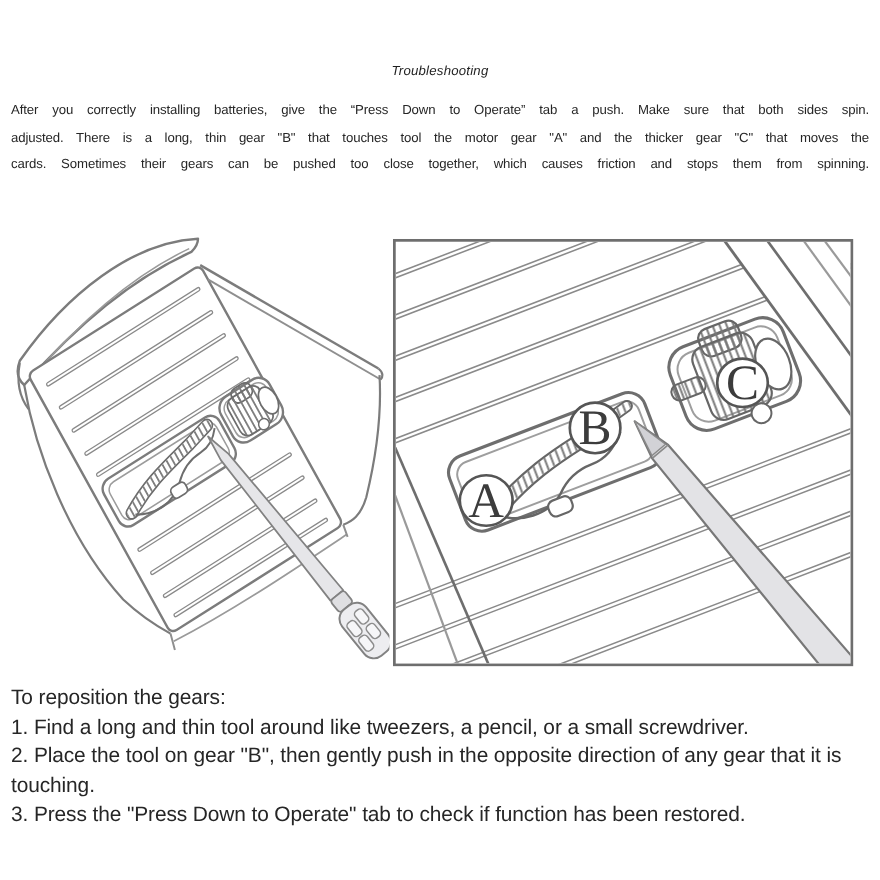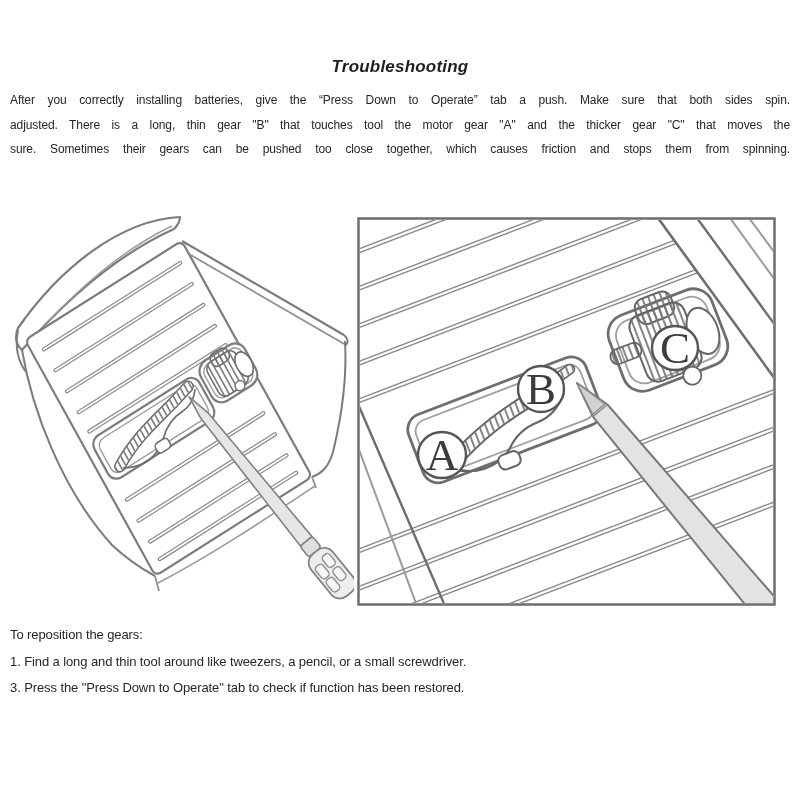--- a/index.html
+++ b/index.html
@@ -2,47 +2,47 @@
 <html><head>
 <meta charset="utf-8">
 <style>
   html,body { margin:0; padding:0; background:#ffffff; }
   .page {
     position:relative; width:800px; height:800px; background:#fff;
     font-family:"Liberation Sans", sans-serif; color:#1f1f1f; overflow:hidden;
   }
   .title {
     position:absolute; top:57px; left:0; width:800px; text-align:center;
-    font-size:17px; font-weight:bold; font-style:italic; letter-spacing:0.2px;
+    font-size:12px; font-weight:normal; font-style:italic; letter-spacing:0.2px;
   }
   .intro {
     position:absolute; top:88px; left:10px; width:780px;
     font-size:12px; line-height:24.6px; letter-spacing:-0.1px; color:#262626;
   }
   .jline { text-align:justify; text-align-last:justify; }
   .steps {
     position:absolute; top:622px; left:10px; width:780px;
-    font-size:13px; line-height:26.5px; letter-spacing:-0.1px; color:#262626;
+    font-size:19px; line-height:26.5px; letter-spacing:-0.1px; color:#262626;
   }
   .fig-left  { position:absolute; top:210px; left:2px; }
   .fig-right { position:absolute; top:217px; left:357px; }
   svg { display:block; }
   .serifLabel { font-family:"Liberation Serif", serif; font-size:45px; fill:#3c3c3c; }
 </style>
 </head>
 <body>
 
 <div class="page">
 
   <div class="title">Troubleshooting</div>
 
   <div class="intro">
     <div class="jline">After you correctly installing batteries, give the “Press Down to Operate” tab a push. Make sure that both sides spin.</div>
     <div class="jline">adjusted. There is a long, thin gear "B" that touches tool the motor gear "A" and the thicker gear "C" that moves the</div>
-    <div class="jline">sure. Sometimes their gears can be pushed too close together, which causes friction and stops them from spinning.</div>
+    <div class="jline">cards. Sometimes their gears can be pushed too close together, which causes friction and stops them from spinning.</div>
   </div>
 
   <svg class="fig-left" width="352" height="400" viewBox="0 0 352 400">
     <defs>
       <pattern id="hL" patternUnits="userSpaceOnUse" width="5" height="5">
         <line x1="2.5" y1="0" x2="2.5" y2="5" stroke="#7a7a7a" stroke-width="1.6"></line>
       </pattern>
     </defs>
 
     <g>
@@ -210,16 +210,17 @@
         <line x1="36" y1="-9.5" x2="36" y2="9.5" stroke="#8a8a8a" stroke-width="1.5"></line>
       </g>
     </g>
 
     <rect x="1.5" y="1.5" width="416" height="386" fill="none" stroke="#6e6e6e" stroke-width="2.5"></rect>
   </svg>
 
   <div class="steps">
     <div>To reposition the gears:</div>
     <div>1. Find a long and thin tool around like tweezers, a pencil, or a small screwdriver.</div>
+    <div>2. Place the tool on gear "B", then gently push in the opposite direction of any gear that it is touching.</div>
     <div>3. Press the "Press Down to Operate" tab to check if function has been restored.</div>
   </div>
 
 </div>
 
 </body></html>

